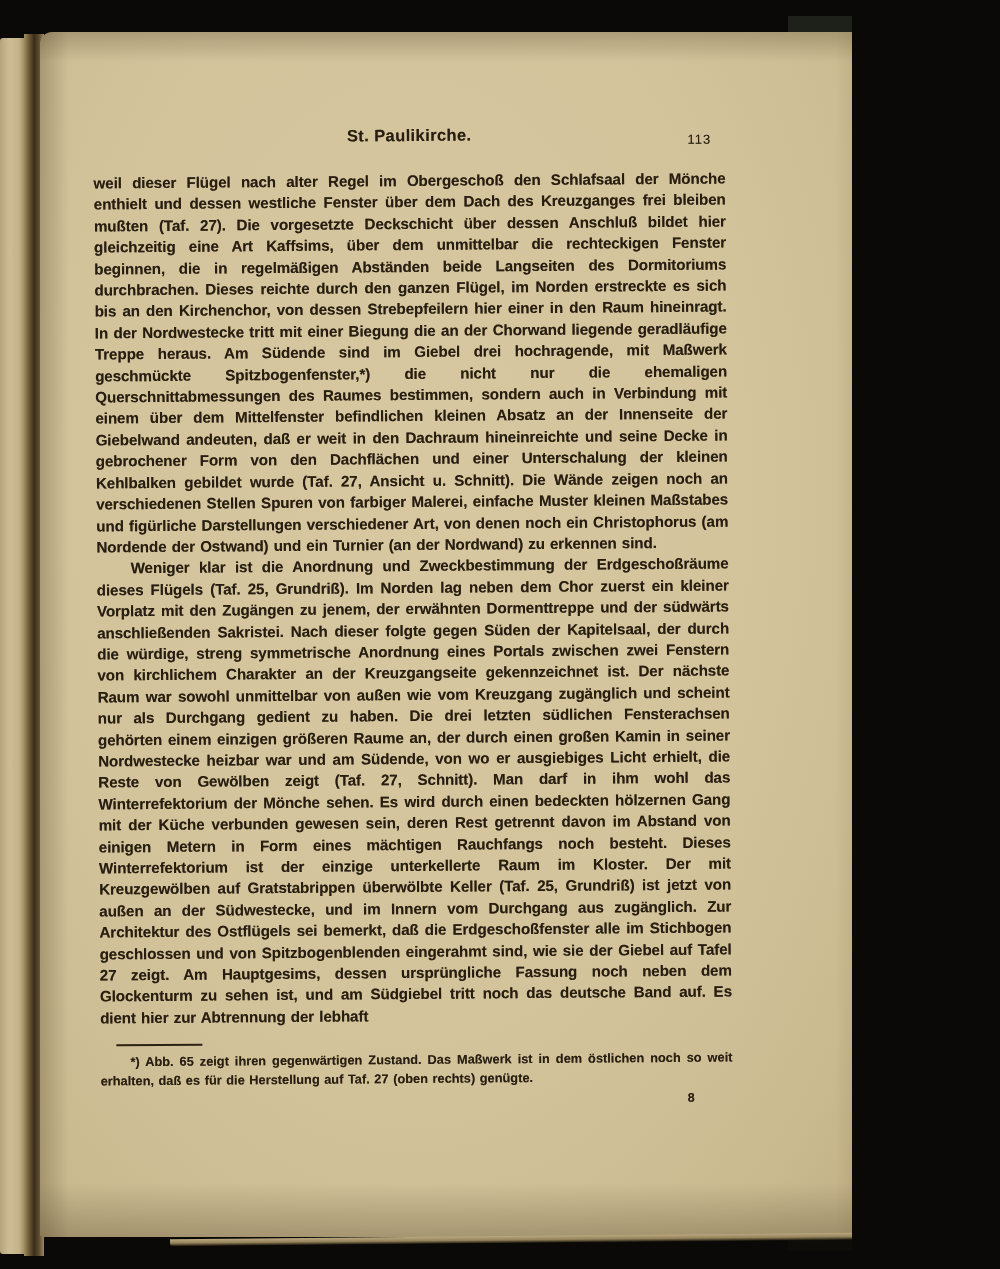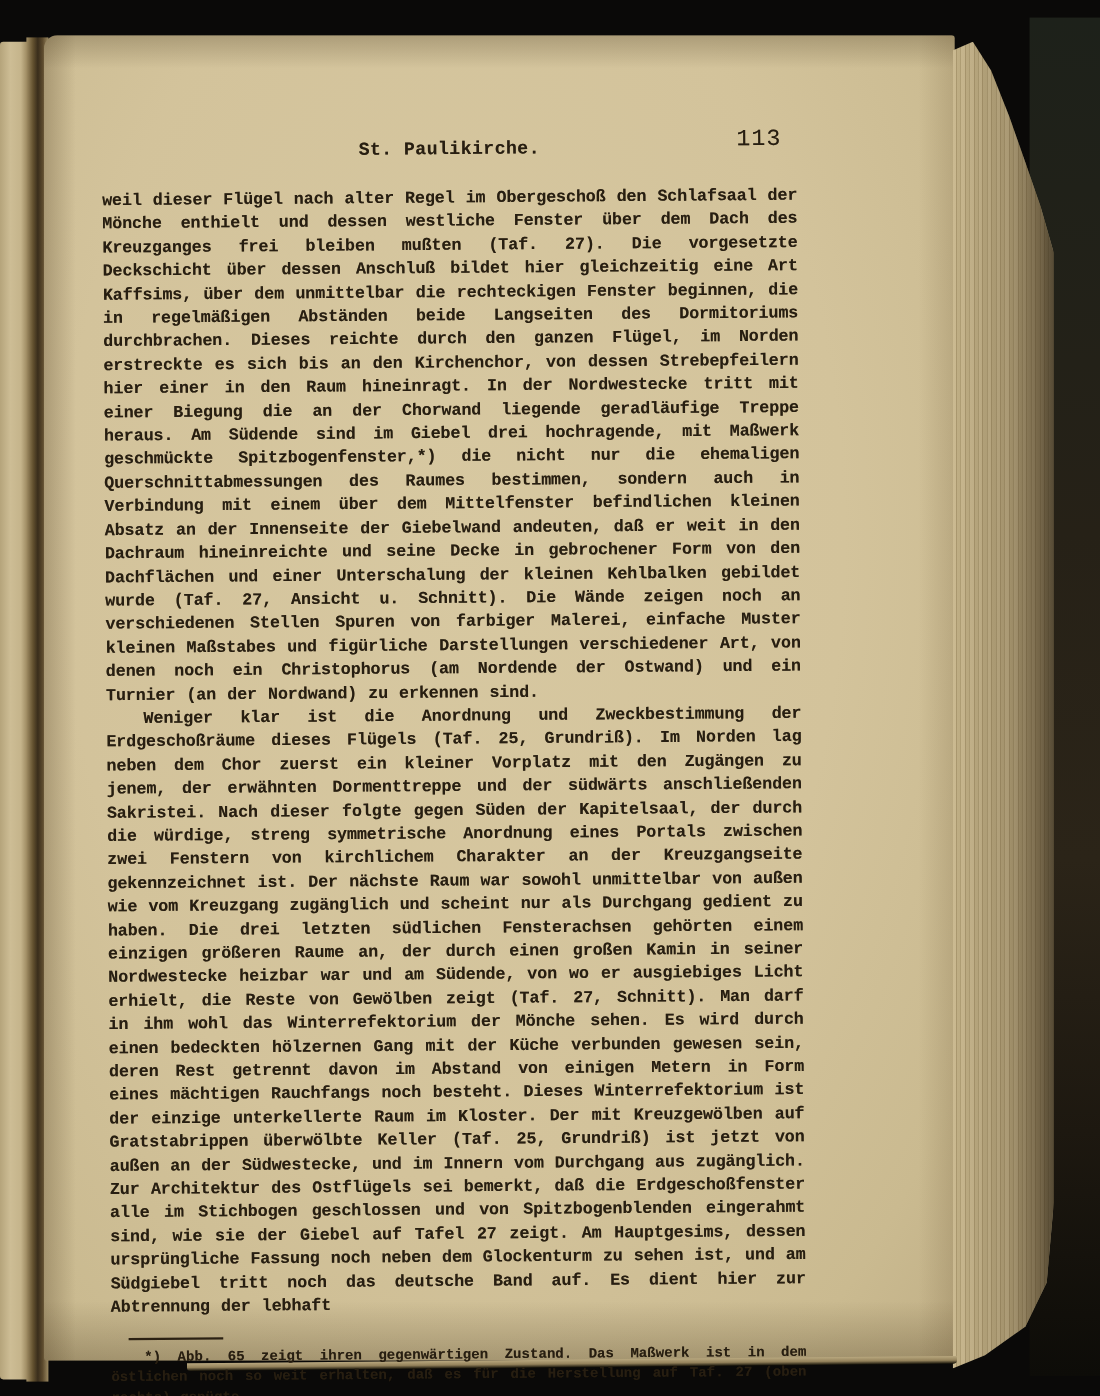--- a/index.html
+++ b/index.html
@@ -2,25 +2,25 @@
 <html><head>
 <meta charset="utf-8">
 <style>
   html, body {
     margin: 0;
     padding: 0;
     background: #0a0908;
   }
   .stage {
     position: relative;
-    width: 1000px;
+    width: 852px;
     height: 1269px;
     background: #0a0908;
     overflow: hidden;
-    font-family: Liberation Mono, monospace;
+    font-family: Liberation Sans, sans-serif;
   }
 
   
   .cover-edge {
     position: absolute;
     right: 0;
     top: 16px;
     width: 64px;
     height: 1235px;
     background: linear-gradient(180deg, #1d211a 0%, #262117 38%, #2b2418 62%, #1d1810 82%, #0d0c08 100%);
@@ -108,22 +108,22 @@
     right: 0;
     top: 8px;
     text-align: center;
     font-size: 16.5px;
     font-weight: bold;
     letter-spacing: .4px;
   }
   .page-num {
     position: absolute;
     right: 14px;
-    top: 0;
-    font-size: 21px;
+    top: 16px;
+    font-size: 13px;
     letter-spacing: 1px;
   }
   .body-text p {
     margin: 0;
     font-size: 15.2px;
     font-weight: bold;
     line-height: 21.4px;
     text-align: justify;
     letter-spacing: -0.1px;
     word-spacing: 1px;

